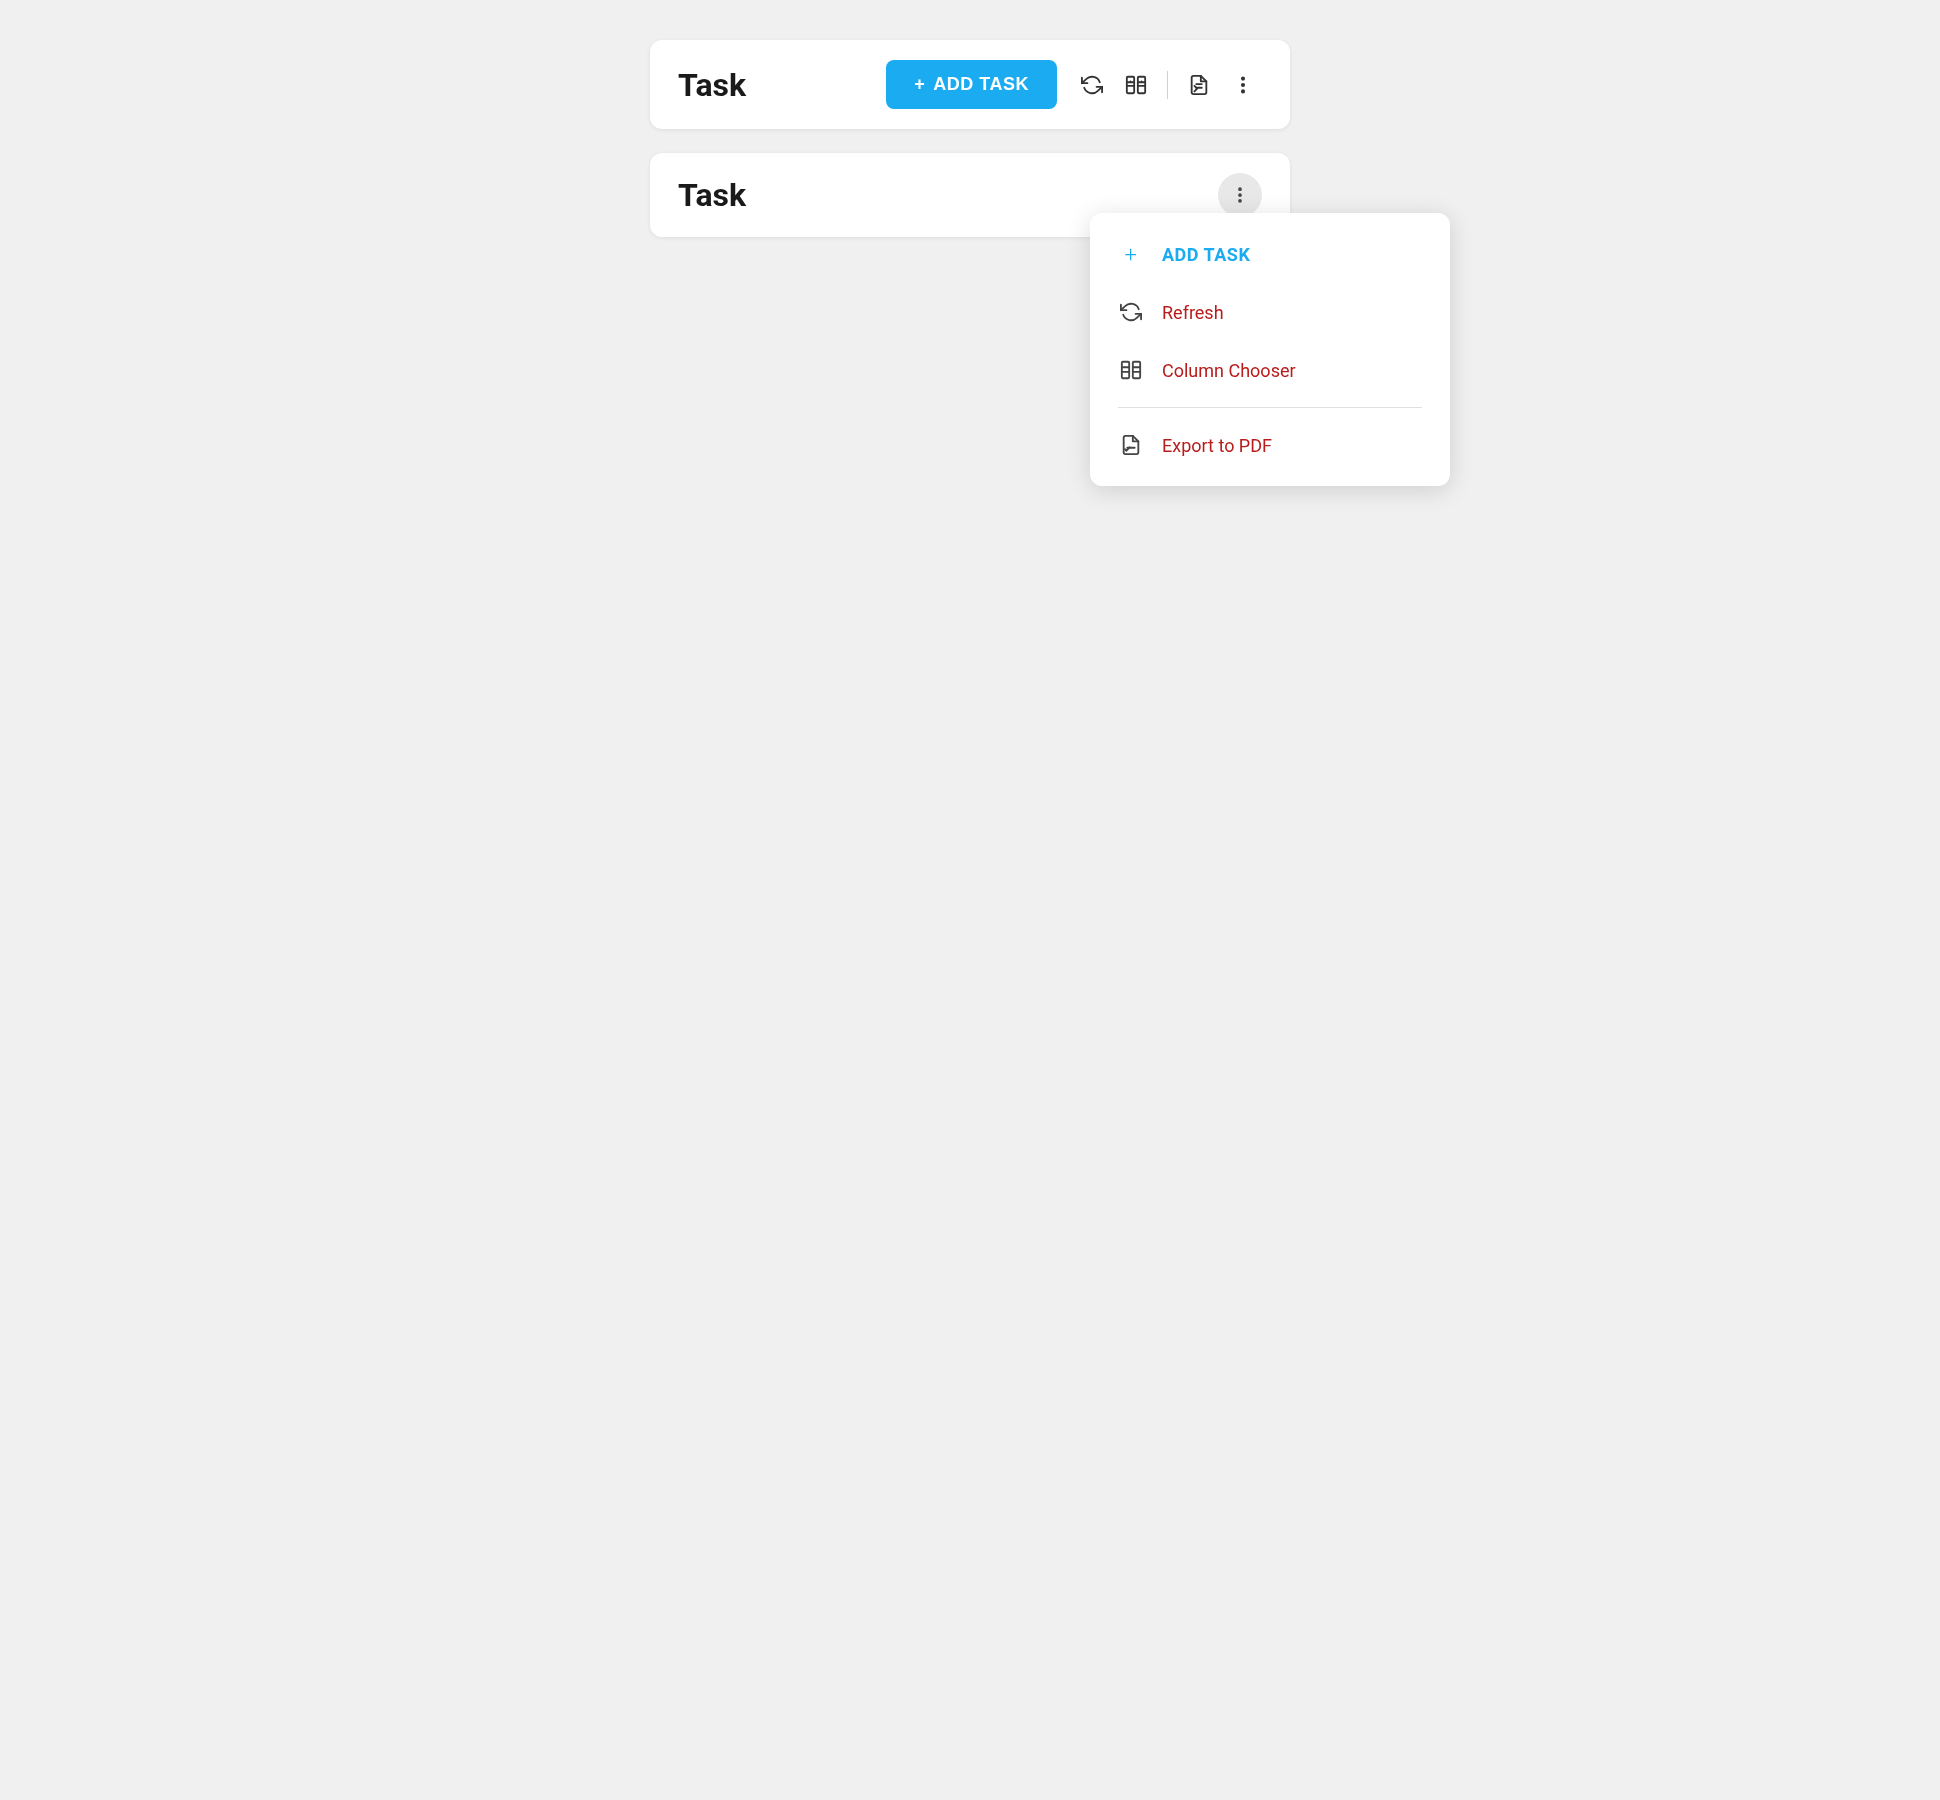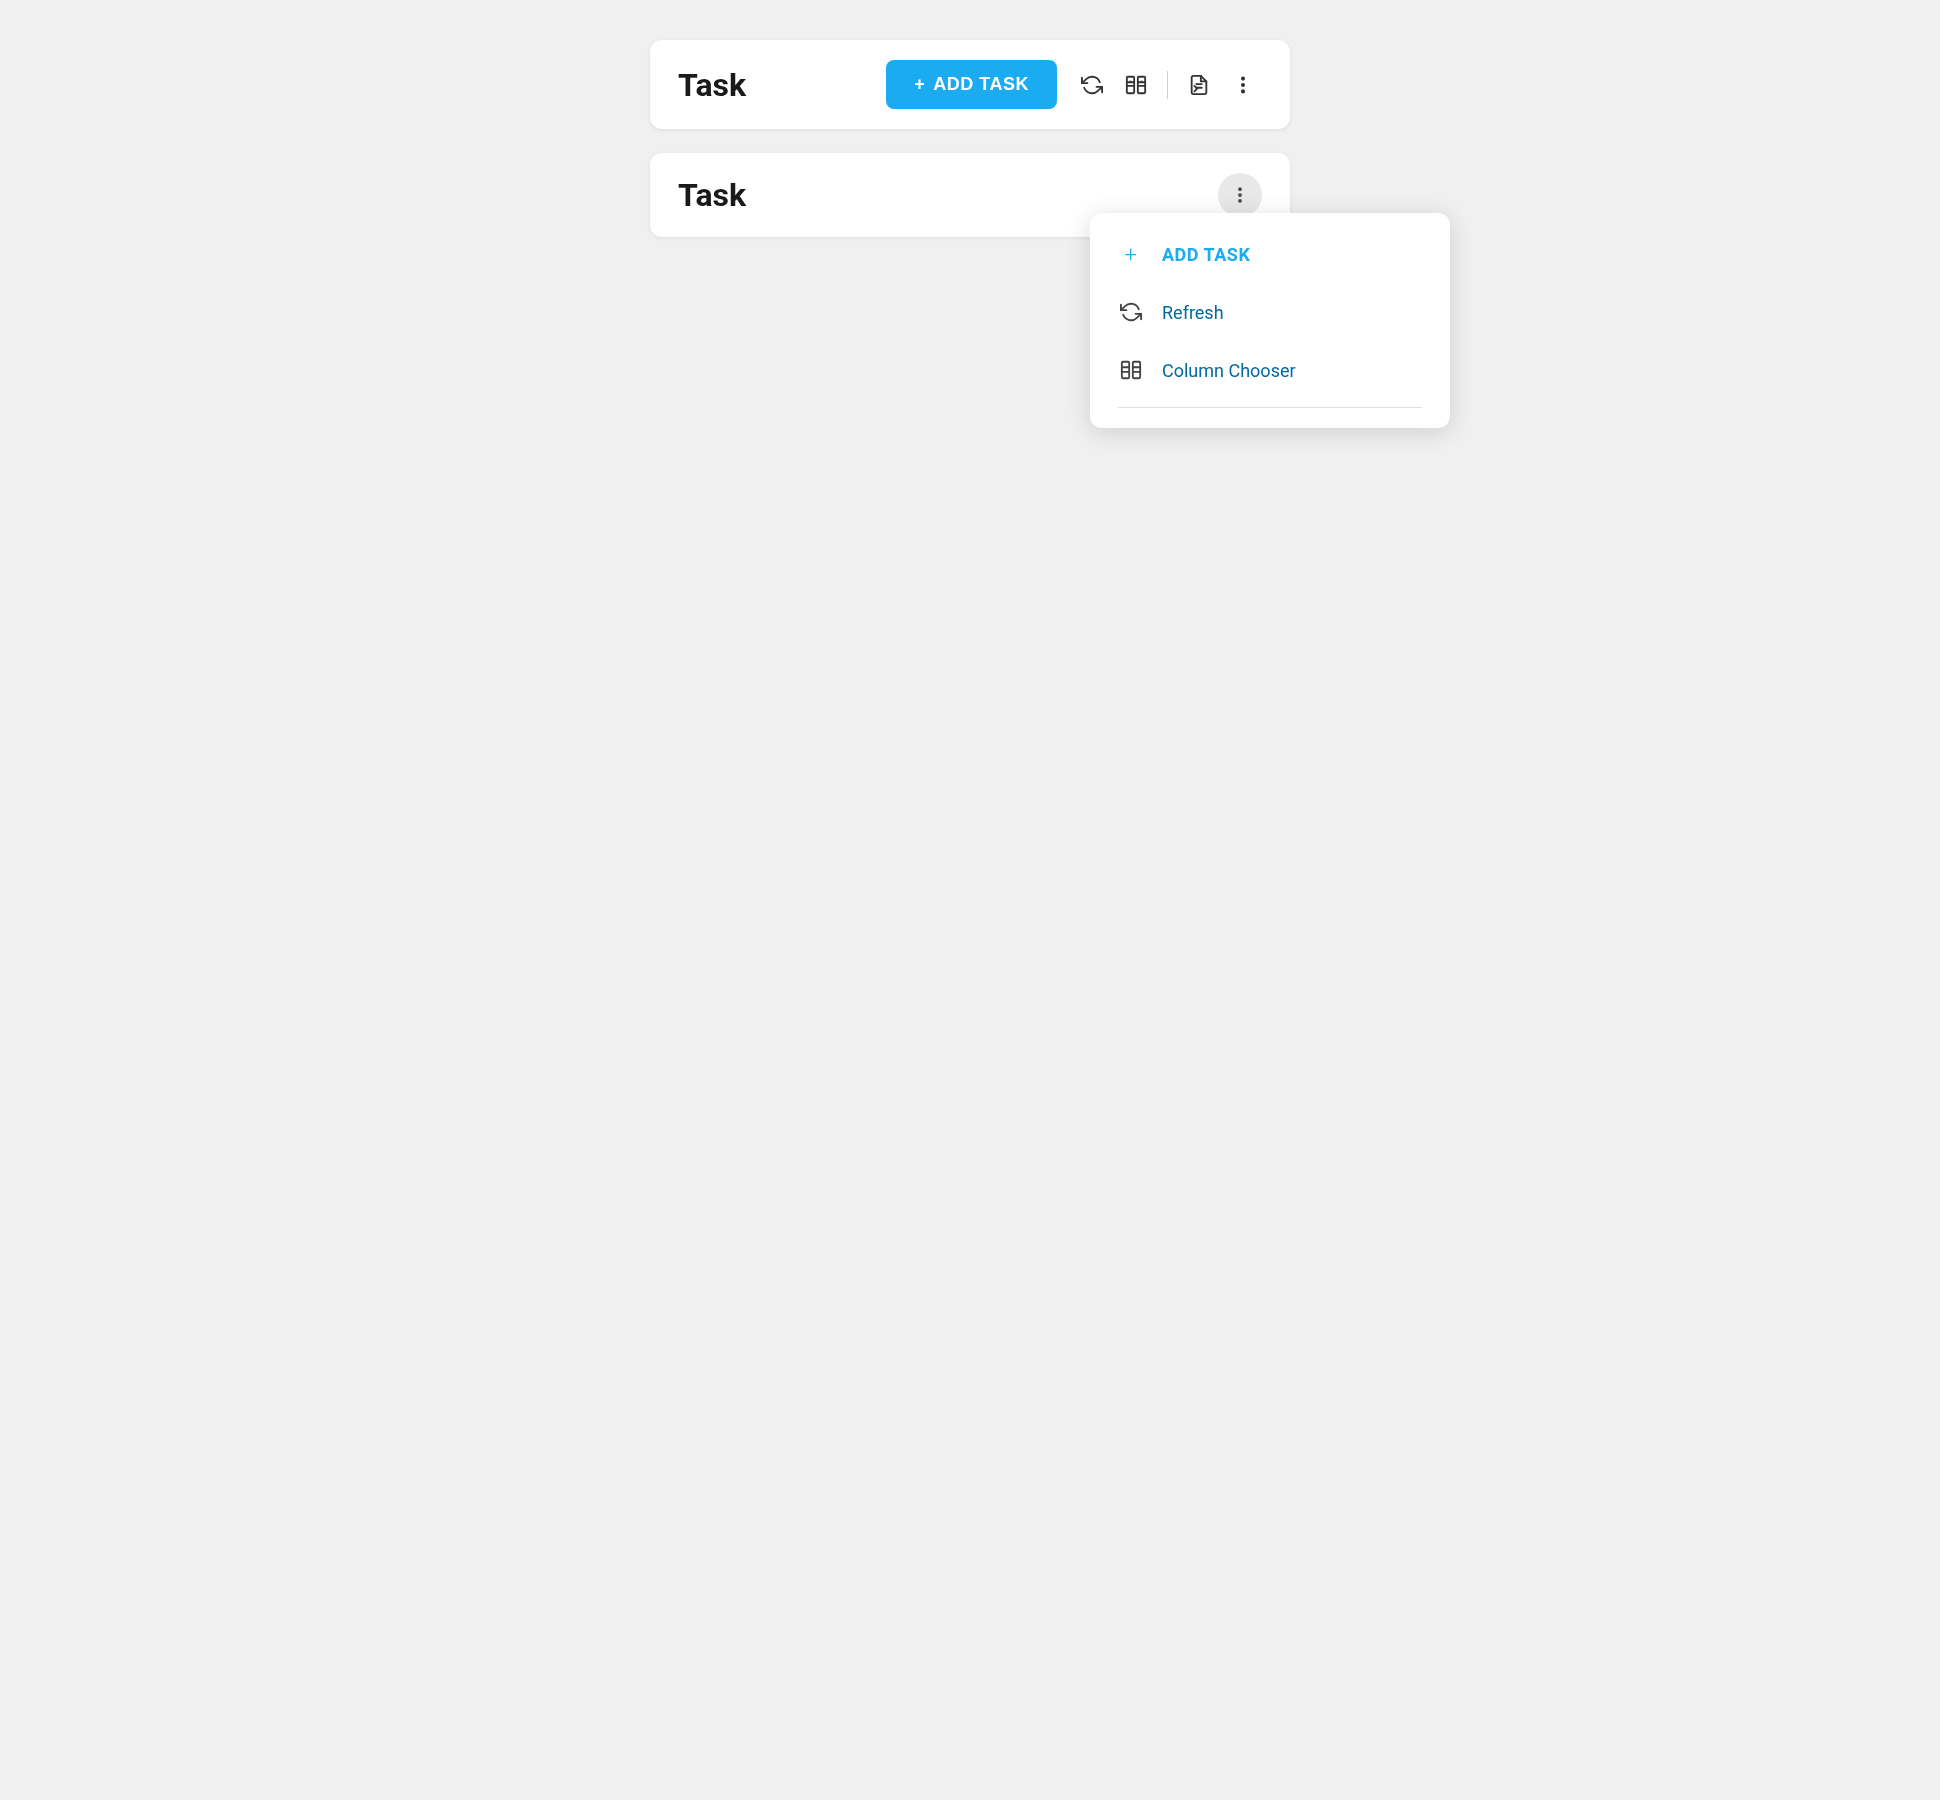--- a/index.html
+++ b/index.html
@@ -127,21 +127,21 @@
       z-index: 100;
     }
 
     .menu-item {
       display: flex;
       align-items: center;
       gap: 18px;
       padding: 16px 28px;
       cursor: pointer;
       font-size: 18px;
-      color: #0369a1;
+      color: #b91c1c;
     }
 
     .menu-item.add-task-menu {
       color: #1aabf0;
       font-weight: 700;
       font-size: 18px;
       letter-spacing: 0.5px;
     }
 
     .menu-item .menu-icon {
@@ -257,16 +257,28 @@
           <line x1="14" y1="9" x2="22" y2="9"></line>
           <line x1="2" y1="14" x2="10" y2="14"></line>
           <line x1="14" y1="14" x2="22" y2="14"></line>
         </svg>
       </span>
       <span class="menu-label">Column Chooser</span>
     </div>
 
     <div class="menu-divider"></div>
 
+    <div class="menu-item">
+      <span class="menu-icon">
+        <svg width="22" height="22" viewBox="0 0 24 24" fill="none" stroke="#444" stroke-width="2" stroke-linecap="round" stroke-linejoin="round">
+          <path d="M14 2H6a2 2 0 0 0-2 2v16a2 2 0 0 0 2 2h12a2 2 0 0 0 2-2V8z"></path>
+          <polyline points="14 2 14 8 20 8"></polyline>
+          <line x1="8" y1="15" x2="16" y2="15"></line>
+          <path d="M7 18l3.5-3.5"></path>
+          <path d="M7 18l-1.5-1.5"></path>
+        </svg>
+      </span>
+      <span class="menu-label">Export to PDF</span>
+    </div>
 
 
   </div>
 </div>
 
 </body></html>

